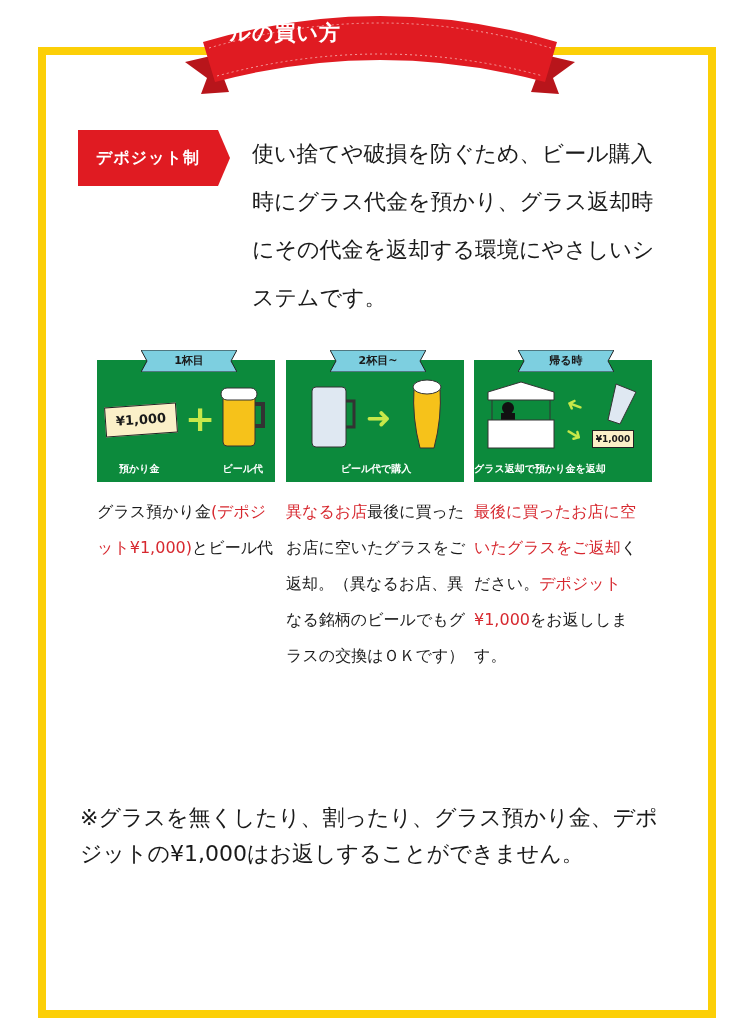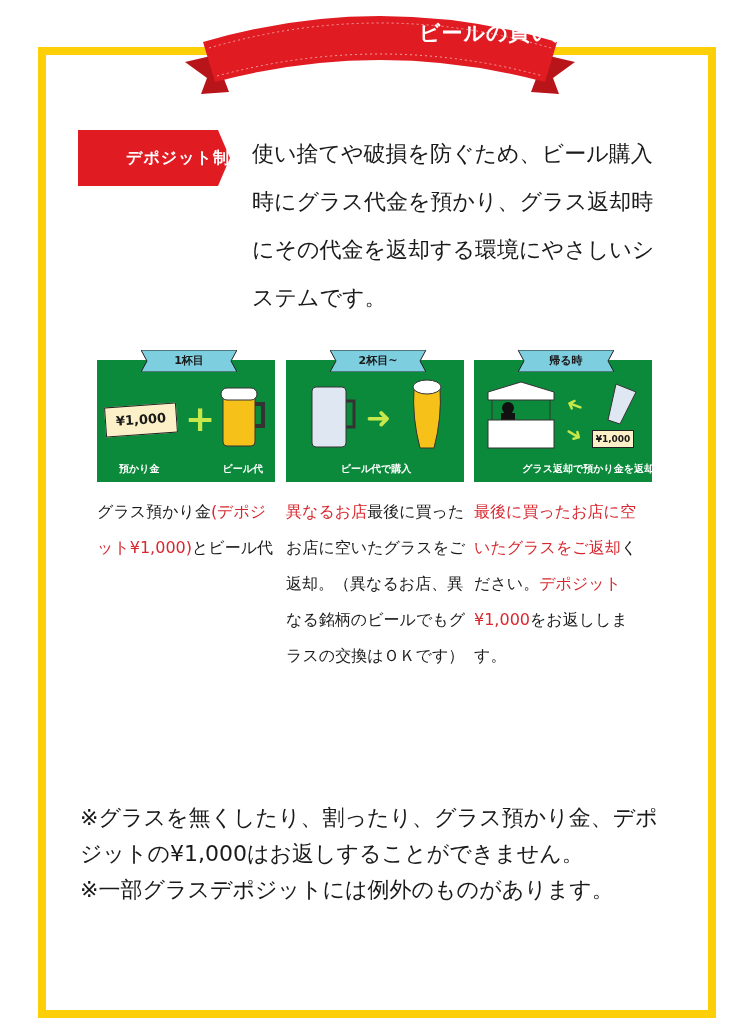--- a/index.html
+++ b/index.html
@@ -1,25 +1,25 @@
 <!DOCTYPE html>
 <html><head>
 <meta charset="utf-8">
 <style>
   html, body { margin: 0; padding: 0; background: #ffffff; }
   body { width: 750px; height: 1035px; position: relative; overflow: hidden;
          font-family: "DejaVu Sans", "Liberation Sans", sans-serif; color: #1a1a1a; }
   .frame { position: absolute; left: 38px; top: 47px; width: 662px; height: 955px;
            border: 8px solid #fccf07; background: #fff; }
   .ribbon { position: absolute; left: 185px; top: 0; width: 390px; height: 100px; }
-  .ribbon-title { position: absolute; left: 0; right: 0; top: 19px; text-align: right;
+  .ribbon-title { position: absolute; left: 0; right: 0; top: 19px; text-align: left;
                   color: #fff; font-size: 21px; font-weight: bold; letter-spacing: 1px; }
   .tag { position: absolute; left: 78px; top: 130px; height: 56px; width: 152px; }
   .tag-label { position: absolute; left: 0; top: 0; width: 140px; height: 56px; line-height: 56px;
-               text-align: center; color: #fff; font-weight: bold; font-size: 16px; letter-spacing: 1px; padding-left: 30px; }
+               text-align: center; color: #fff; font-weight: bold; font-size: 16px; letter-spacing: 1px; }
   .intro { position: absolute; left: 252px; top: 130px; width: 420px; font-size: 22px; line-height: 48px; }
   .panel { position: absolute; top: 350px; width: 180px; height: 132px; }
   .panel .green { position: absolute; left: 0; top: 10px; width: 178px; height: 122px; background: #0c8a3c; }
   .panel .cap { position: absolute; left: 44px; top: 0; width: 96px; height: 22px; }
   .panel .cap-text { position: absolute; left: 0; right: 0; top: 3px; text-align: center; font-size: 11px;
                      font-weight: bold; color: #1a1a1a; }
   .panel .sub { position: absolute; bottom: 6px; font-size: 10px; color: #fff; font-weight: bold; }
   .col { position: absolute; top: 494px; width: 184px; font-size: 16px; line-height: 36px; }
   .red { color: #d7282f; }
   .notes { position: absolute; left: 80px; top: 800px; width: 600px; font-size: 22px; line-height: 36px; }
@@ -103,29 +103,28 @@
     <circle cx="22" cy="28" r="6" fill="#111"></circle>
       <rect x="15" y="33" width="14" height="8" fill="#111"></rect>
     <rect x="2" y="40" width="66" height="28" fill="#fff" stroke="#333"></rect>
   </svg>
   <div style="position:absolute;left:92px;top:44px;font-size:20px;color:#c7e84a;transform:rotate(200deg)">➜</div>
   <div style="position:absolute;left:92px;top:72px;font-size:20px;color:#c7e84a;transform:rotate(30deg)">➜</div>
   <svg style="position:absolute;left:124px;top:30px" width="44" height="52">
     <path d="M18,4 L38,12 L22,44 L10,40 Z" fill="#dfe8f2" stroke="#333"></path>
   </svg>
   <div style="position:absolute;left:118px;top:80px;width:40px;height:16px;background:#fbf0c8;border:1px solid #222;font-size:9px;font-weight:bold;text-align:center;line-height:16px">¥1,000</div>
-  <div class="sub" style="left:0;right:0;text-align:right">グラス返却で預かり金を返却</div>
+  <div class="sub" style="left:0;right:8px;text-align:left">グラス返却で預かり金を返却</div>
 </div>
 
 <div class="col" style="left:97px">
   <span>グラス預かり金</span><span class="red">(デポジット¥1,000)</span><span>とビール代</span>
 </div>
 <div class="col" style="left:286px;width:180px">
   <span class="red">異なるお店</span><span>最後に買ったお店に空いたグラスをご返却。（異なるお店、異なる銘柄のビールでもグラスの交換はＯＫです）</span>
 </div>
 <div class="col" style="left:474px;width:172px">
   <span class="red">最後に買ったお店に空いたグラスをご返却</span><span>ください。</span><span class="red">デポジット¥1,000</span><span>をお返しします。</span>
 </div>
 
 <div class="notes">
   <div>※グラスを無くしたり、割ったり、グラス預かり金、デポジットの¥1,000はお返しすることができません。</div>
-  <div>※一部グラスデポジットには例外のものがあります。</div>
 </div>
 
 </body></html>

